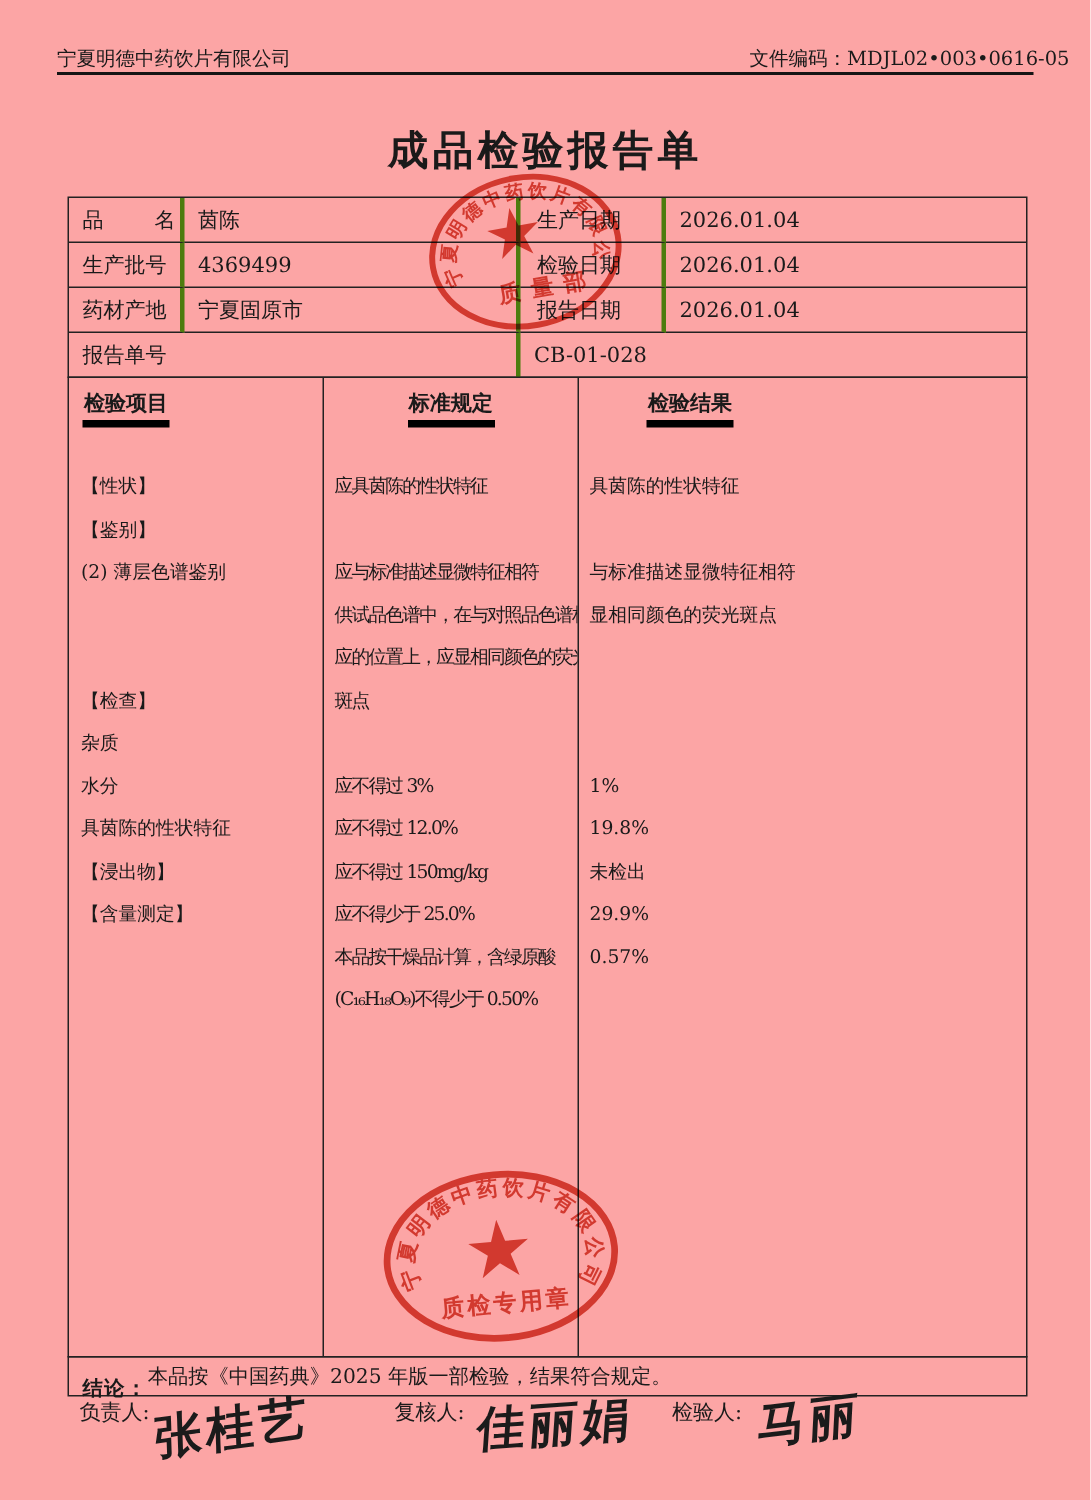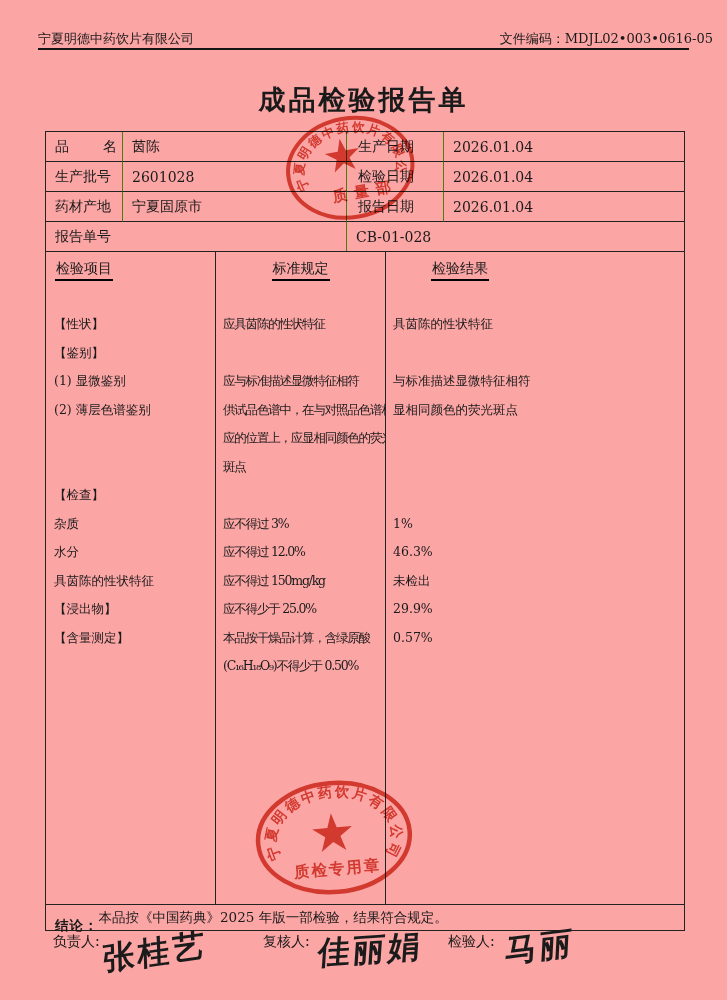--- a/index.html
+++ b/index.html
@@ -11,39 +11,39 @@
   .hdr-right{position:absolute;right:14px;top:30px;font-size:13px;}
   .hdr-rule{position:absolute;left:38px;top:48px;width:651px;height:2px;background:#151515;}
 
   .doc-title{position:absolute;left:0;top:82px;width:100%;text-align:center;
              font-size:27px;font-weight:bold;letter-spacing:3px;}
 
   
   .info-table{position:absolute;left:45px;top:131px;width:640px;height:121px;
               display:grid;grid-template-columns:77px 224px 97px 1fr;grid-auto-rows:30px;
               border:1px solid #222;box-sizing:border-box;}
-  .ic{box-sizing:border-box;border-right:1px solid #4d7c0f;border-bottom:1px solid #222;
+  .ic{box-sizing:border-box;border-right:3px solid #4d7c0f;border-bottom:1px solid #222;
       font-size:14px;display:flex;align-items:center;padding-left:9px;white-space:nowrap;}
   .ic.no-br{border-right:none;}
   .ic.no-bb{border-bottom:none;}
   .ic.span2{grid-column:span 2;}
   .j2{display:inline-block;width:62px;text-align:justify;text-align-last:justify;}
   .ic.lab2{padding-left:11px;}
 
   
   .main-table{position:absolute;left:45px;top:251px;width:640px;height:654px;
               border:1px solid #222;box-sizing:border-box;display:flex;}
   .mcol{box-sizing:border-box;}
   .mcol.c1{width:170px;border-right:1px solid #222;}
   .mcol.c2{width:170px;border-right:1px solid #222;}
   .mcol.c3{flex:1;}
   .mt-head{height:34px;box-sizing:border-box;padding-top:8px;font-size:14px;text-align:center;}
   .c1 .mt-head{text-align:left;padding-left:9px;}
   .c3 .mt-head{text-align:left;padding-left:45px;}
-  .mt-head span{border-bottom:2px solid #000000;padding:0 1px 3px 1px;}
+  .mt-head span{border-bottom:5px solid #000000;padding:0 1px 3px 1px;font-weight:bold;}
   .mlines{margin-top:24px;}
   .ml{height:28.5px;line-height:28.5px;font-size:12.5px;padding-left:8px;white-space:nowrap;overflow:hidden;}
   .c2 .ml{padding-left:7px;letter-spacing:-1.2px;}
   .c3 .ml{padding-left:7px;}
 
   
   .conclusion{position:absolute;left:45px;top:904px;width:640px;height:27px;
               border:1px solid #222;box-sizing:border-box;display:flex;align-items:center;
               padding-left:9px;font-size:13.5px;white-space:nowrap;}
   .conclusion .cl{font-weight:bold;letter-spacing:1px;margin-top:16px;}
@@ -75,40 +75,39 @@
 
   <div class="info-table">
     <div class="ic">
         <span class="j2">品名</span>
       </div>
     <div class="ic">茵陈</div>
     <div class="ic lab2">生产日期</div>
     <div class="ic no-br">2026.01.04</div>
 
     <div class="ic">生产批号</div>
-    <div class="ic">2601028</div>
+    <div class="ic">4369499</div>
     <div class="ic lab2">检验日期</div>
     <div class="ic no-br">2026.01.04</div>
 
     <div class="ic">药材产地</div>
     <div class="ic">宁夏固原市</div>
     <div class="ic lab2">报告日期</div>
     <div class="ic no-br">2026.01.04</div>
 
     <div class="ic span2 no-bb">报告单号</div>
     <div class="ic span2 no-br no-bb">CB-01-028</div>
   </div>
 
   <div class="main-table">
     <div class="mcol c1">
       <div class="mt-head"><span>检验项目</span></div>
       <div class="mlines">
         <div class="ml">【性状】</div>
         <div class="ml">【鉴别】</div>
-        <div class="ml">(1) 显微鉴别</div>
         <div class="ml">(2) 薄层色谱鉴别</div>
         <div class="ml"></div>
         <div class="ml"></div>
         <div class="ml">【检查】</div>
         <div class="ml">杂质</div>
         <div class="ml">水分</div>
         <div class="ml">具茵陈的性状特征</div>
         <div class="ml">【浸出物】</div>
         <div class="ml">【含量测定】</div>
         <div class="ml"></div>
@@ -136,21 +135,21 @@
       <div class="mt-head"><span>检验结果</span></div>
       <div class="mlines">
         <div class="ml">具茵陈的性状特征</div>
         <div class="ml"></div>
         <div class="ml">与标准描述显微特征相符</div>
         <div class="ml">显相同颜色的荧光斑点</div>
         <div class="ml"></div>
         <div class="ml"></div>
         <div class="ml"></div>
         <div class="ml">1%</div>
-        <div class="ml">46.3%</div>
+        <div class="ml">19.8%</div>
         <div class="ml">未检出</div>
         <div class="ml">29.9%</div>
         <div class="ml">0.57%</div>
         <div class="ml"></div>
       </div>
     </div>
   </div>
 
   <div class="conclusion">
     <span class="cl">结论：</span>

